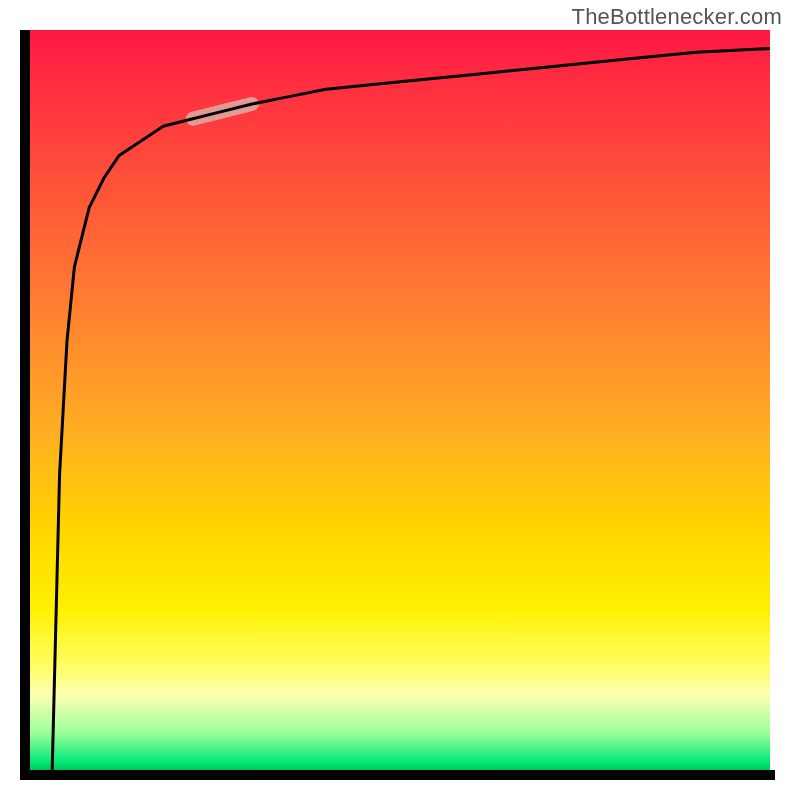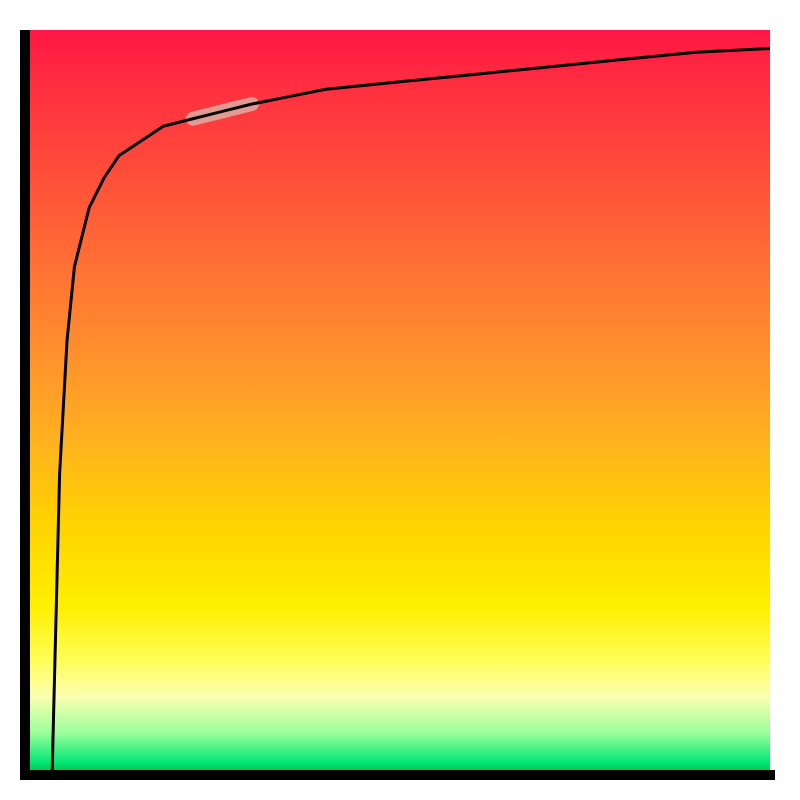--- a/index.html
+++ b/index.html
@@ -85,20 +85,21 @@
     stroke-width: 3;
     fill: none;
     stroke-linejoin: round;
   }
 </style>
 </head>
 <body>
 
 <div class="chart-wrap">
 
+  <div class="watermark">TheBottlenecker.com</div>
 
   <div class="plot-area"></div>
 
   <div class="axis-left"></div>
 
   <div class="axis-bottom"></div>
 
   <svg class="curve" viewBox="0 0 740 740" preserveAspectRatio="none">
     <path class="highlight-seg" d="M162.8 88.8 L192.4 81.4 L222.0 74.0"></path>
     <path class="main-curve" d="M22.2 740.0 L29.6 444.0 L37.0 310.8 L44.4 236.8 L59.2 177.6 L74.0 148.0 L88.8 125.8 L111.0 111.0 L133.2 96.2 L162.8 88.8 L192.4 81.4 L222.0 74.0 L259.0 66.6 L296.0 59.2 L370.0 51.8 L444.0 44.4 L518.0 37.0 L592.0 29.6 L666.0 22.2 L740.0 18.5"></path>

